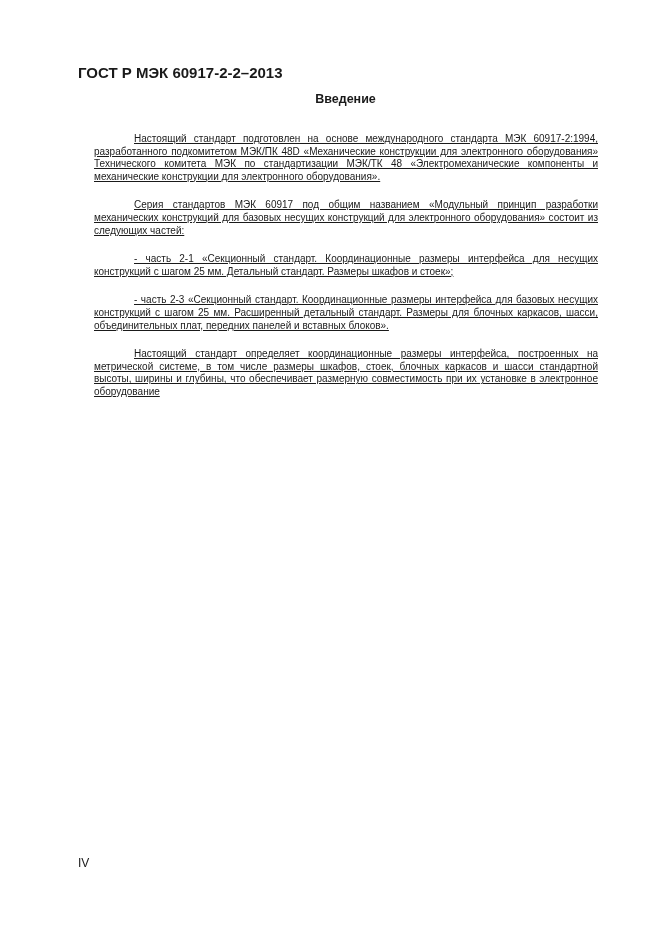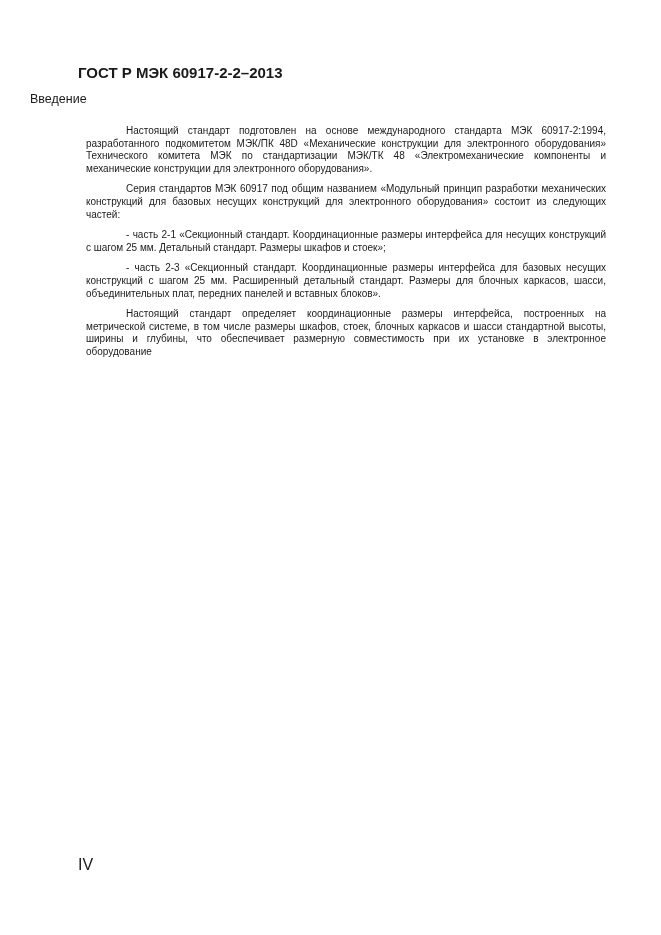--- a/index.html
+++ b/index.html
@@ -1,24 +1,24 @@
 <!DOCTYPE html>
 <html><head>
   <meta charset="utf-8">
   <style>
     html, body { margin: 0; padding: 0; background: #ffffff; }
     body { width: 661px; height: 935px; position: relative; overflow: hidden;
            font-family: "Liberation Sans", sans-serif; color: #1a1a1a; }
     .header { position: absolute; left: 78px; top: 64px; font-size: 15px; font-weight: bold; letter-spacing: 0; }
-    .title { position: absolute; left: 0; width: 661px; top: 92px; text-align: left; font-size: 12.5px; font-weight: normal; padding-left: 30px; box-sizing: border-box; }
+    .title { position: absolute; left: 0; width: 661px; top: 92px; text-align: center; font-size: 12.5px; font-weight: bold; padding-left: 30px; box-sizing: border-box; }
     .body { position: absolute; left: 78px; top: 117px; width: 536px; font-size: 10px; line-height: 12.6px; }
-    .body p { margin: 8px; text-align: justify; }
+    .body p { margin: 16px; text-align: justify; text-decoration: underline; }
     .body p.indent { text-indent: 40px; }
     .body p.list { text-indent: 40px; }
-    .pagenum { position: absolute; left: 78px; top: 856px; font-size: 16px; }
+    .pagenum { position: absolute; left: 78px; top: 856px; font-size: 12px; }
   </style>
 </head>
 <body>
 
 <div class="header">ГОСТ Р МЭК 60917-2-2–2013</div>
 
 <div class="title">Введение</div>
 
 <div class="body">
   <p class="indent">Настоящий стандарт подготовлен на основе международного стандарта МЭК 60917-2:1994, разработанного подкомитетом МЭК/ПК 48D «Механические конструкции для электронного оборудования» Технического комитета МЭК по стандартизации МЭК/ТК 48 «Электромеханические компоненты и механические конструкции для электронного оборудования».</p>

